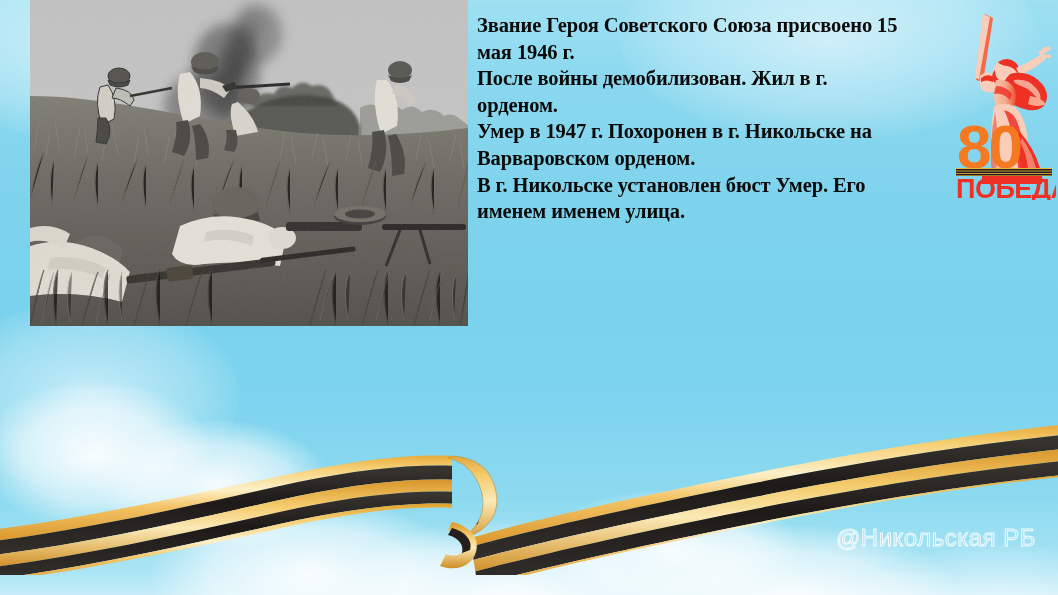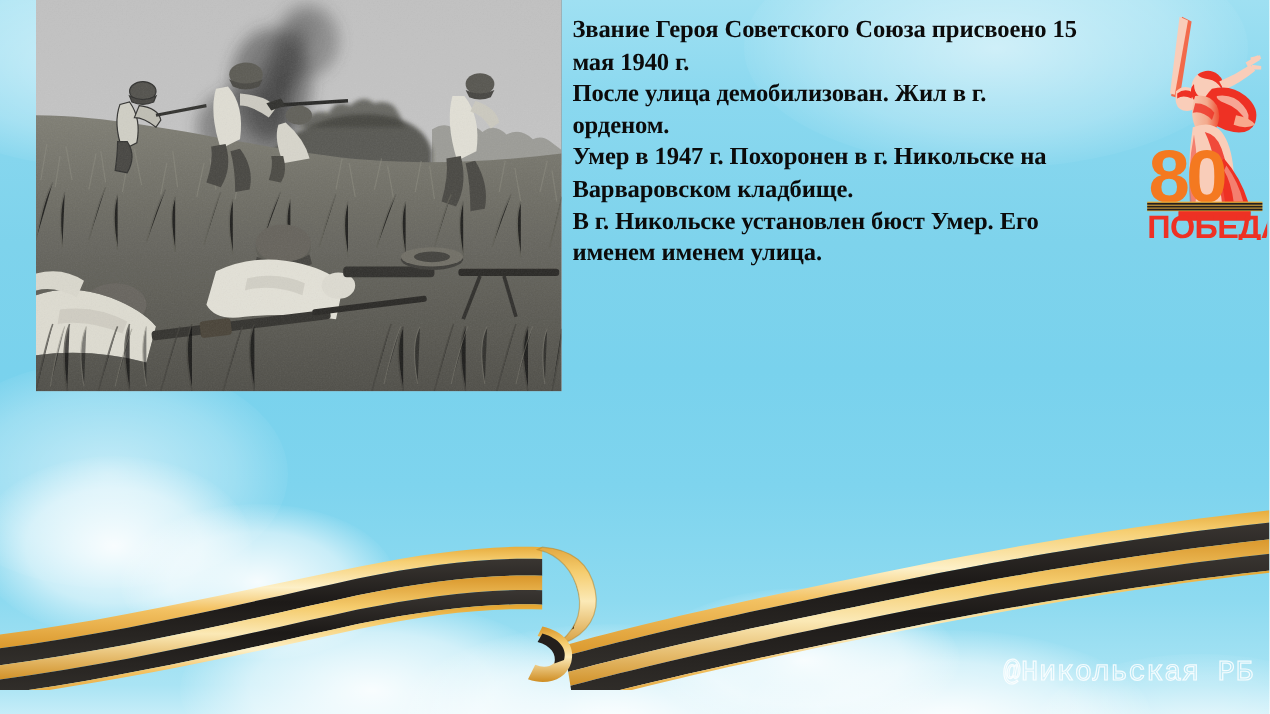--- a/index.html
+++ b/index.html
@@ -86,22 +86,22 @@
     top: 400px;
     width: 1058px;
     height: 175px;
   }
   #ribbon svg { display:block; }
 
   
   #watermark {
     position: absolute;
     left: 836px;
-    top: 548px;
-    font-family: Liberation Mono, monospace;
+    top: 524px;
+    font-family: Liberation Sans, sans-serif;
     font-size: 24px;
     font-weight: normal;
     letter-spacing: 0.5px;
     color: rgba(255,255,255,0.06);
     -webkit-text-stroke: 1px rgba(255,255,255,0.85);
     white-space: nowrap;
     user-select: none;
   }
 </style>
 </head>
@@ -326,25 +326,25 @@
           <path d="M424 320 q-4 -32 2 -46"></path>
       </g>
 
       <rect x="0" y="0" width="438" height="326" filter="url(#grain)" fill="none" opacity="0.6"></rect>
       <rect x="0" y="0" width="438" height="326" fill="#ffffff" opacity="0.03"></rect>
     </svg>
   </div>
 
   <div id="text-block">
     <p>Звание Героя Советского Союза присвоено 15</p>
-    <p>мая 1940 г.</p>
-    <p>После улица демобилизован. Жил в г.</p>
+    <p>мая 1946 г.</p>
+    <p>После войны демобилизован. Жил в г.</p>
     <p>орденом.</p>
     <p>Умер в 1947 г. Похоронен в г. Никольске на</p>
-    <p>Варваровском кладбище.</p>
+    <p>Варваровском орденом.</p>
     <p>В г. Никольске установлен бюст Умер. Его</p>
     <p>именем именем улица.</p>
   </div>
 
   <div id="logo">
     <svg width="104" height="192" viewBox="0 0 104 192" xmlns="http://www.w3.org/2000/svg">
       <defs>
         <linearGradient id="robeG" x1="0" y1="0" x2="1" y2="0">
           <stop offset="0%" stop-color="#f7c6ae"></stop>
           <stop offset="55%" stop-color="#f3a98c"></stop>

